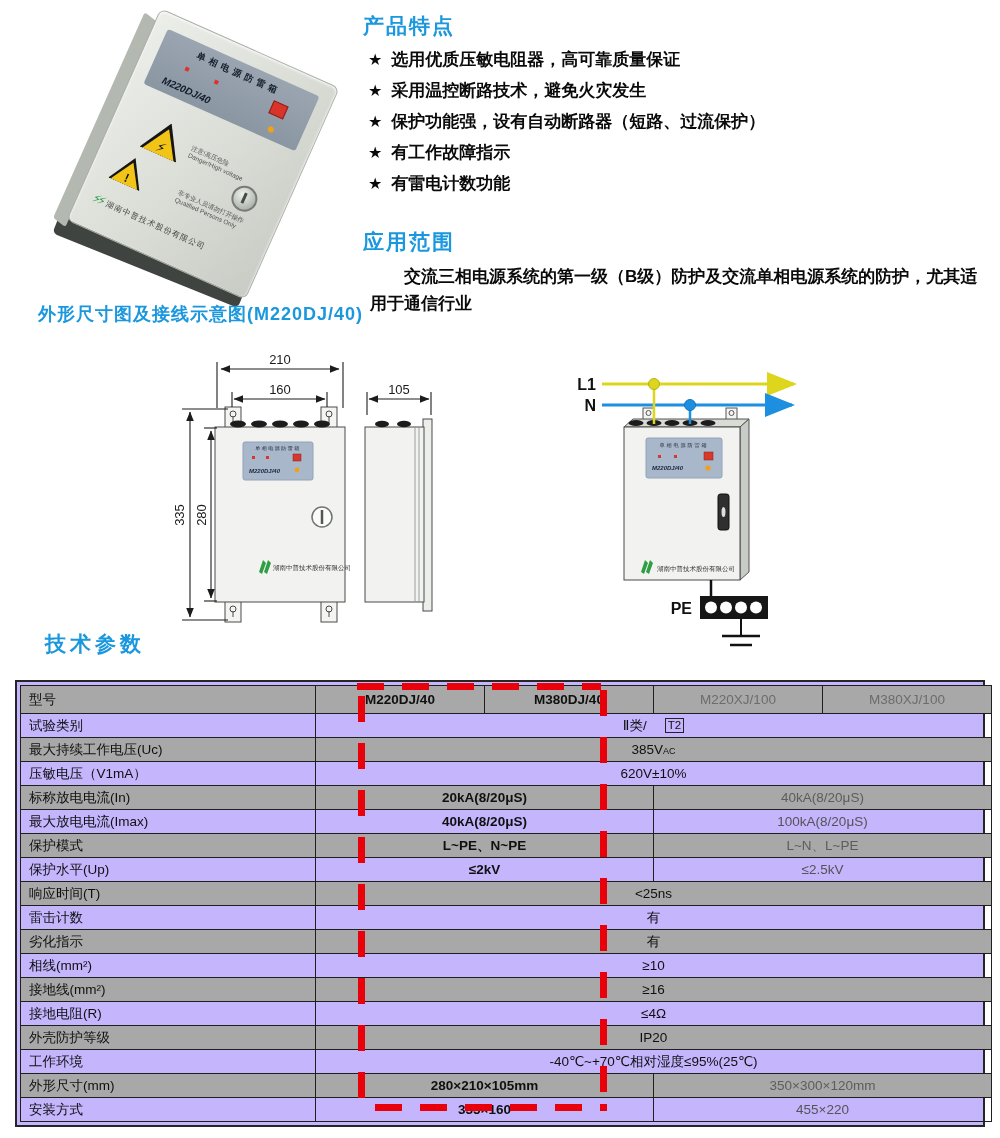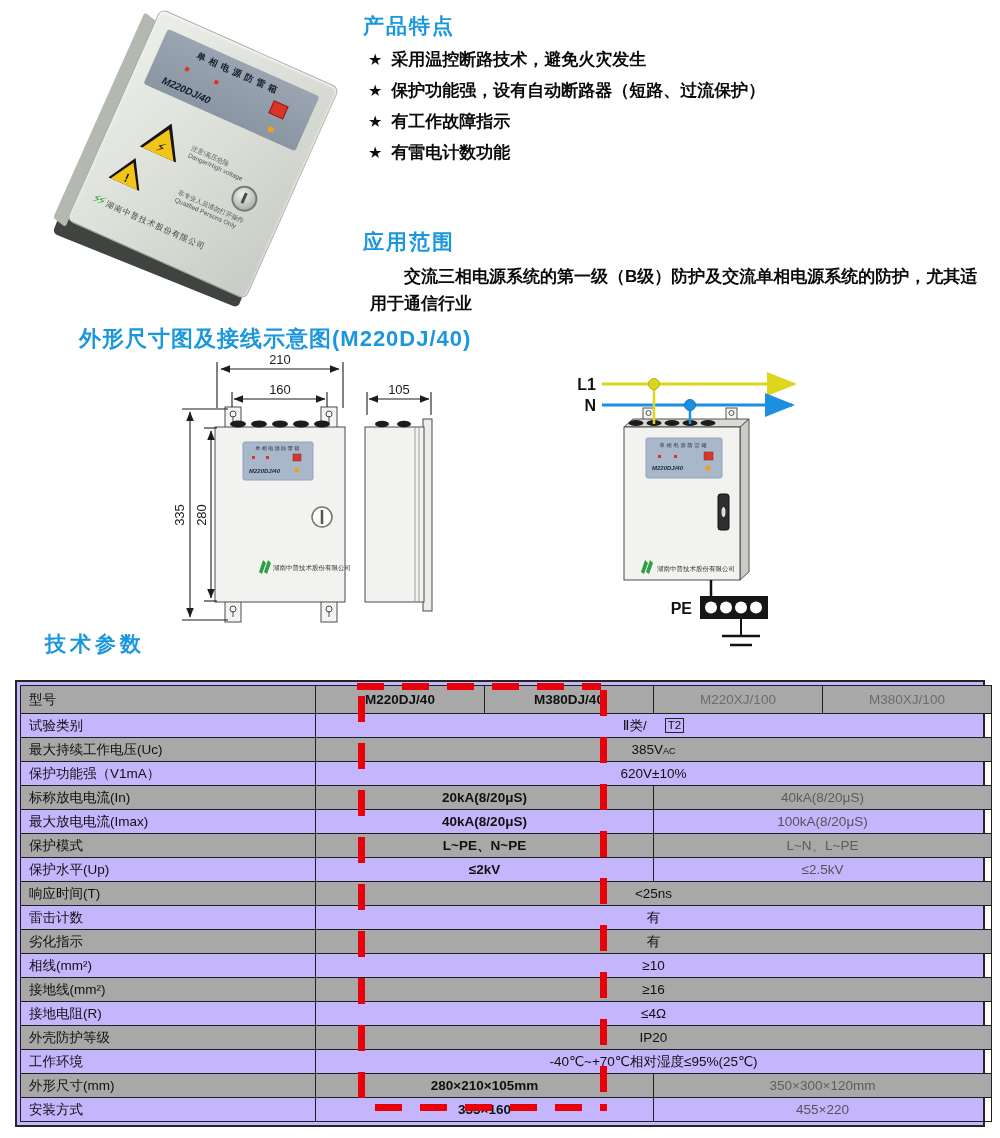--- a/index.html
+++ b/index.html
@@ -3,21 +3,21 @@
 <meta charset="utf-8">
 <style>
   html,body{margin:0;padding:0;background:#fff;}
   body{font-family:"Liberation Sans","DejaVu Sans",sans-serif;}
   .page{position:relative;width:1000px;height:1138px;background:#fff;overflow:hidden;}
 
   
   .h-blue{position:absolute;color:#1a97dd;font-weight:700;}
   .h-features{left:363px;top:12px;font-size:21px;letter-spacing:2px;}
   .h-app{left:363px;top:228px;font-size:21px;letter-spacing:2px;}
-  .h-draw{left:38px;top:324px;font-size:22px;letter-spacing:1px;margin-left:41px;}
+  .h-draw{left:38px;top:302px;font-size:18px;letter-spacing:1px;}
   .h-spec{left:45px;top:630px;font-size:21px;letter-spacing:4px;}
 
   
   .feat-list{position:absolute;left:368px;top:44px;width:620px;}
   .feat{height:31px;line-height:31px;font-size:17px;color:#0a0a0a;font-weight:600;white-space:nowrap;}
   .feat .star{margin-right:9px;font-size:16px;}
 
   
   .app-text{position:absolute;left:363px;top:256px;width:622px;font-size:17px;line-height:27px;
             color:#0a0a0a;font-weight:600;text-indent:2em;margin:7px;}
@@ -117,20 +117,21 @@
         <div class="dev-brand">
           <span class="dev-logo">⚡⚡</span>
           <span class="dev-company">湖南中普技术股份有限公司</span>
         </div>
       </div>
     </div>
   </div>
 
   <div class="h-blue h-features">产品特点</div>
   <div class="feat-list">
+      <div class="feat"><span class="star">★</span><span>选用优质压敏电阻器，高可靠质量保证</span></div>
       <div class="feat"><span class="star">★</span><span>采用温控断路技术，避免火灾发生</span></div>
       <div class="feat"><span class="star">★</span><span>保护功能强，设有自动断路器（短路、过流保护）</span></div>
       <div class="feat"><span class="star">★</span><span>有工作故障指示</span></div>
       <div class="feat"><span class="star">★</span><span>有雷电计数功能</span></div>
     </div>
 
   <div class="h-blue h-app">应用范围</div>
   <p class="app-text">交流三相电源系统的第一级（B级）防护及交流单相电源系统的防护，尤其适用于通信行业</p>
 
   <div class="h-blue h-draw">外形尺寸图及接线示意图(M220DJ/40)</div>
@@ -297,21 +298,21 @@
         <tbody>
           <tr class="white">
             <td class="lbl">试验类别</td>
             <td colspan="4" class="val full"><span>Ⅱ类/</span><span class="boxed">T2</span></td>
           </tr>
           <tr class="gray">
             <td class="lbl">最大持续工作电压(Uc)</td>
             <td colspan="4" class="val full"><span>385V</span><span class="subsm">AC</span></td>
           </tr>
           <tr class="white">
-            <td class="lbl">保护功能强（V1mA）</td>
+            <td class="lbl">压敏电压（V1mA）</td>
             <td colspan="4" class="val full"><span>620V±10%</span></td>
           </tr>
           <tr class="gray">
             <td class="lbl">标称放电电流(In)</td>
             <td colspan="2" class="val dj">20kA(8/20μS)</td>
             <td colspan="2" class="val xj">40kA(8/20μS)</td>
           </tr>
           <tr class="white">
             <td class="lbl">最大放电电流(Imax)</td>
             <td colspan="2" class="val dj">40kA(8/20μS)</td>

